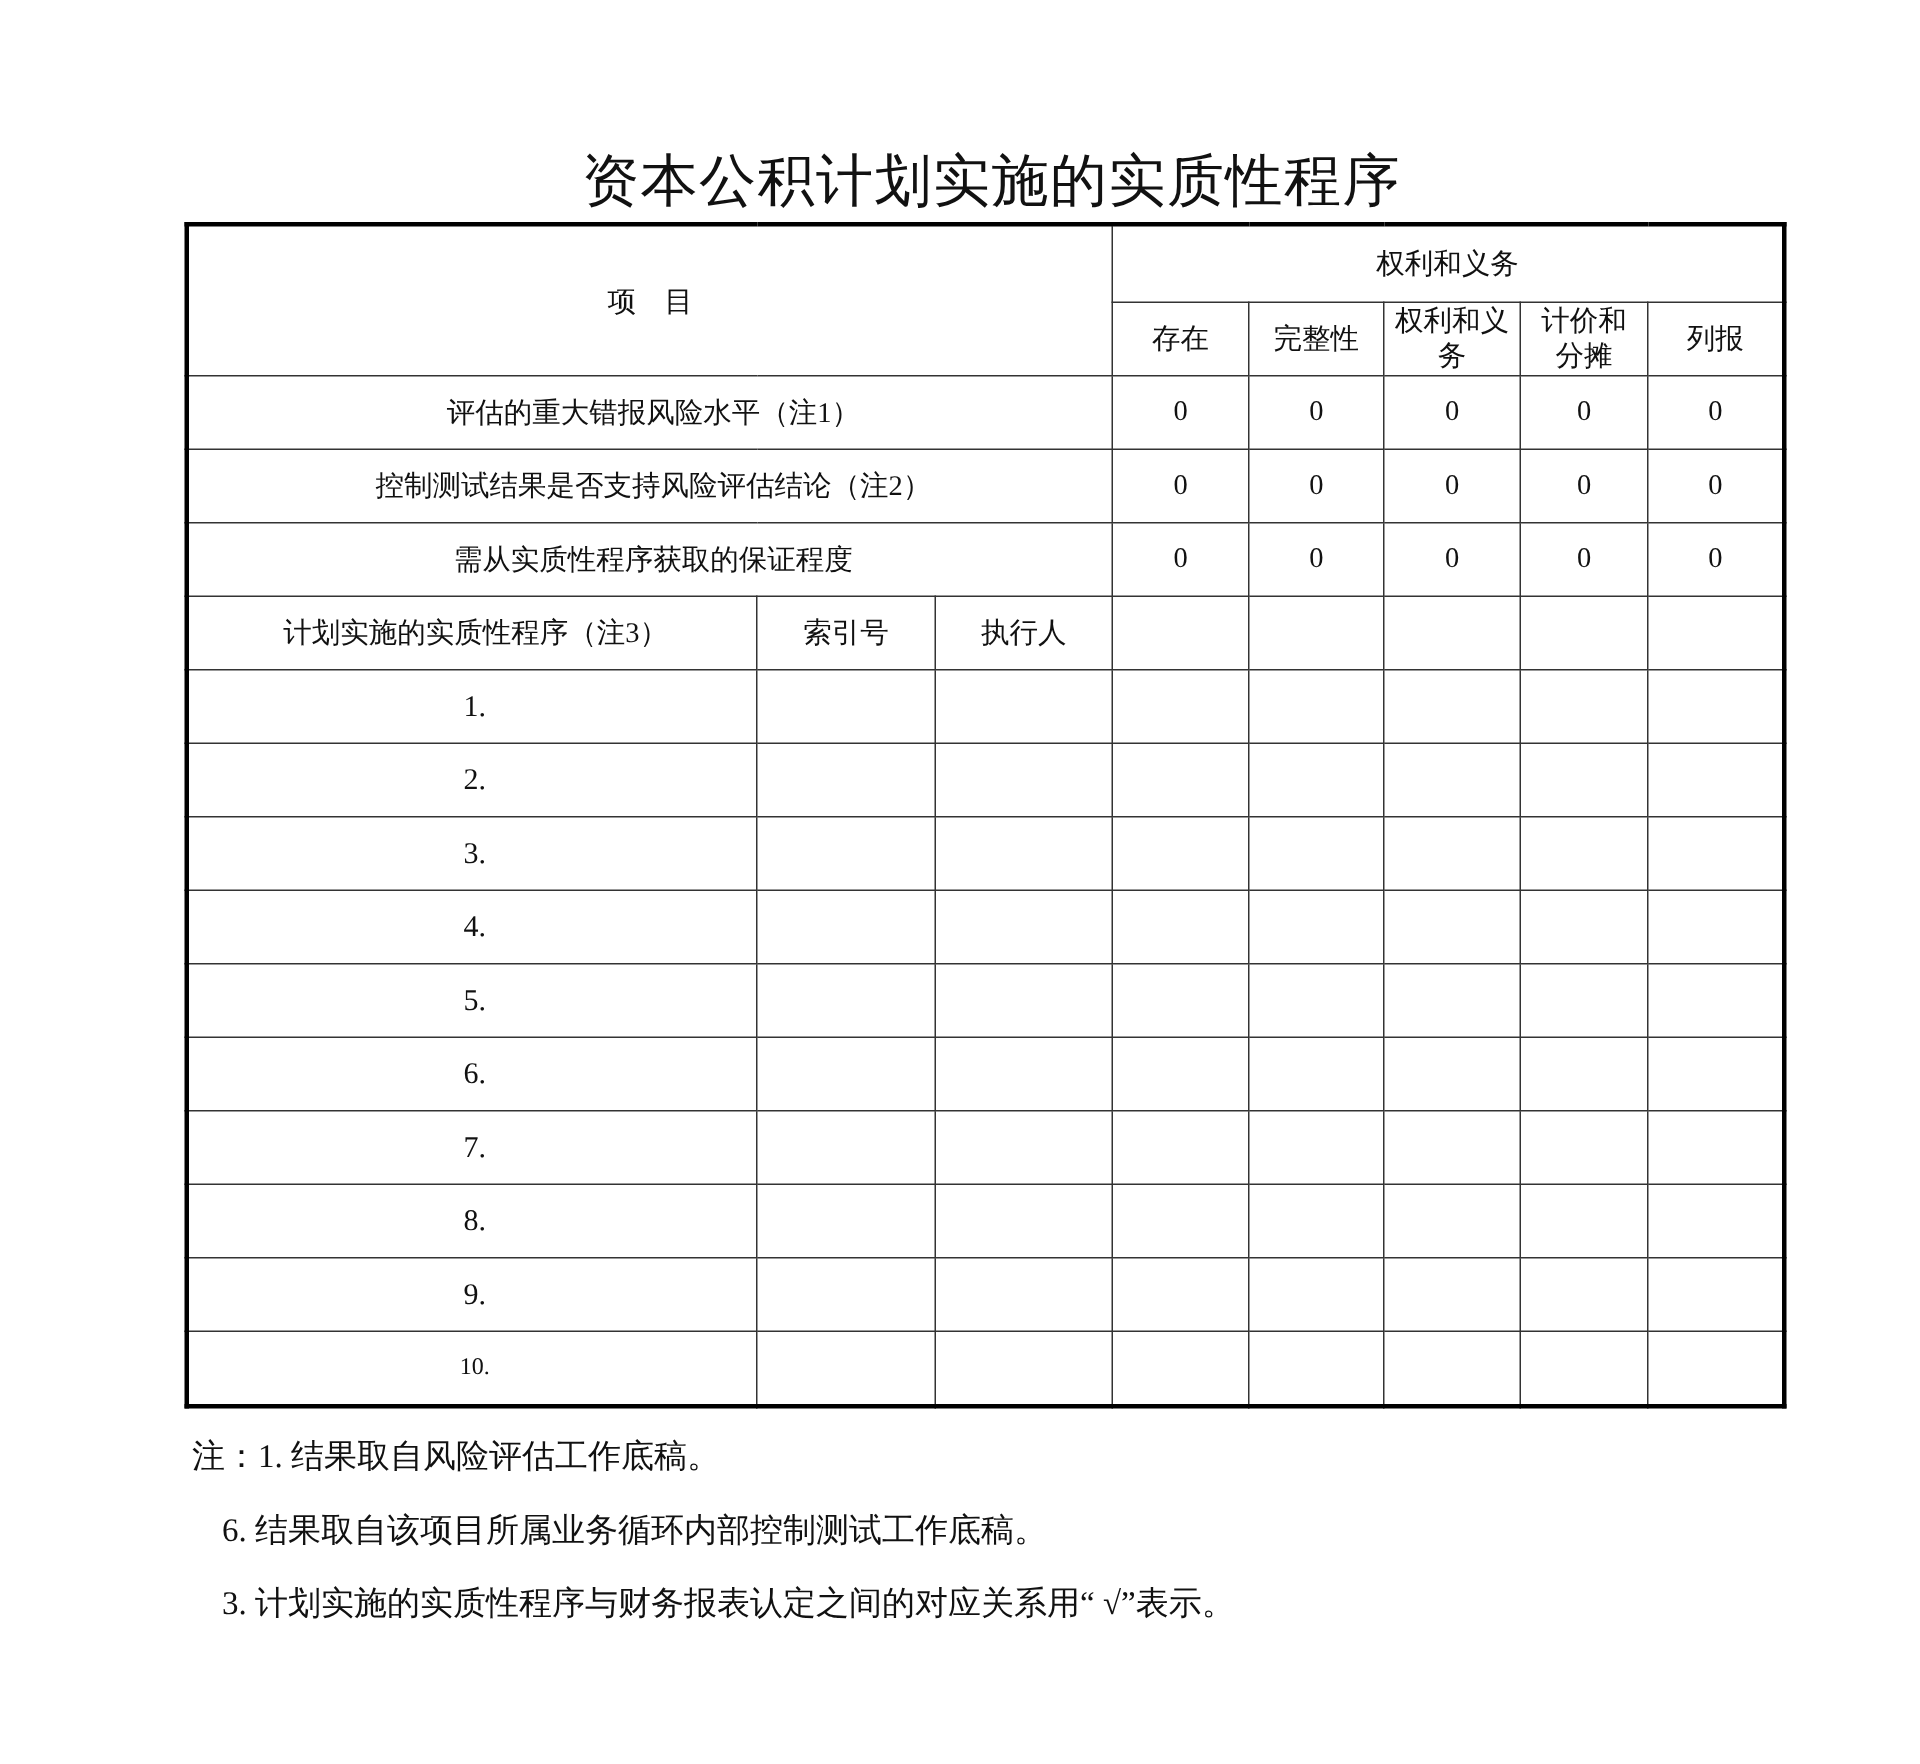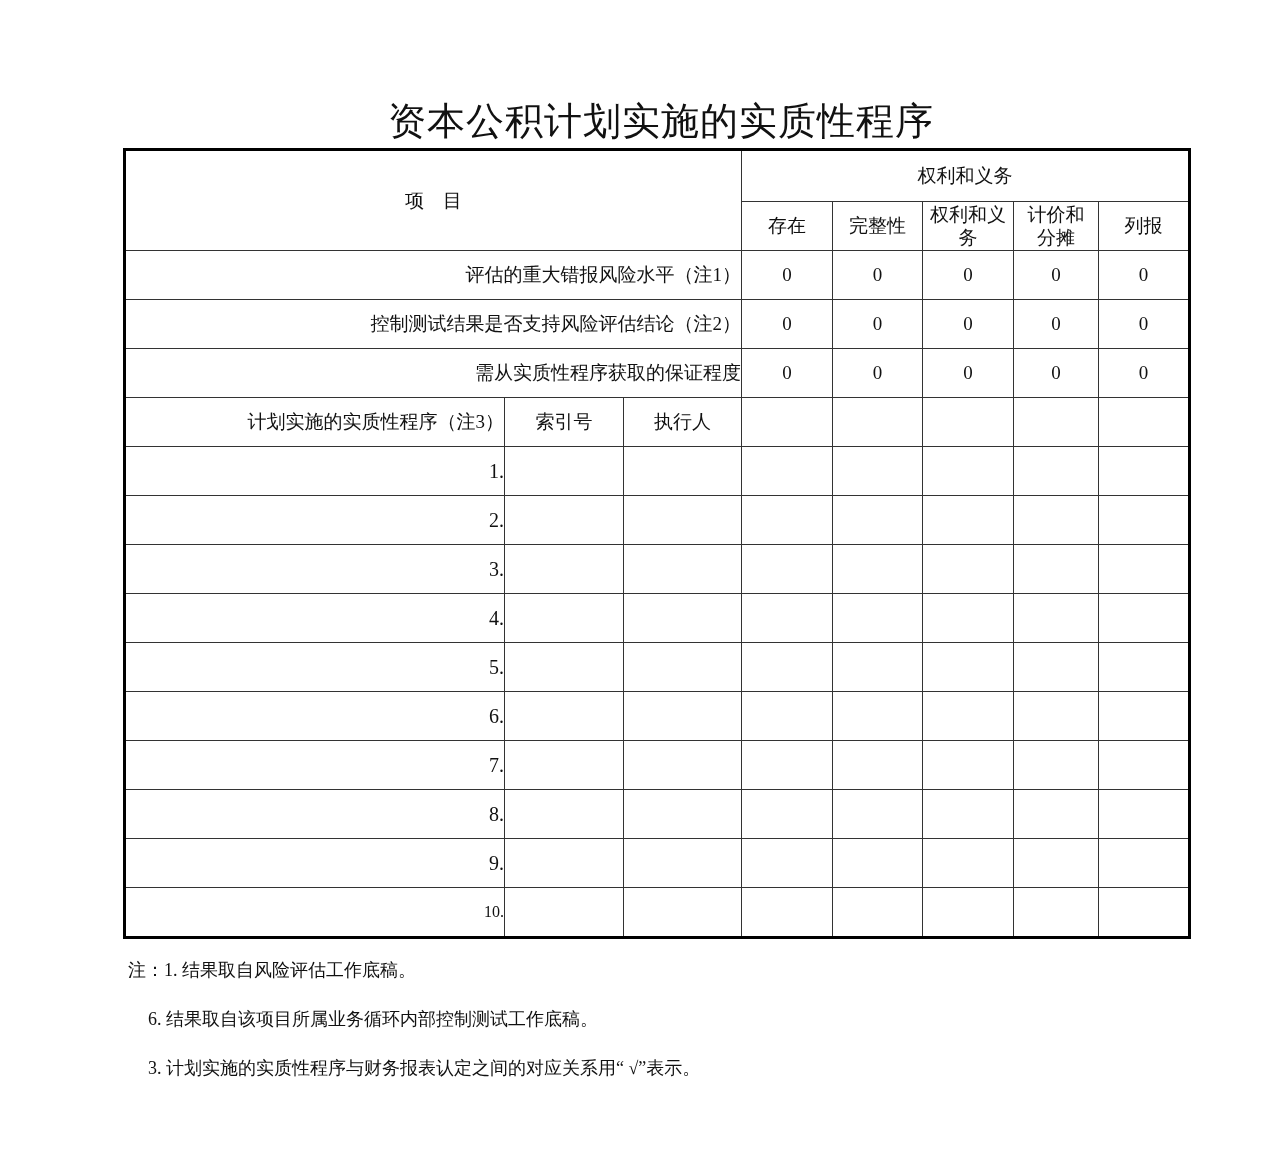--- a/index.html
+++ b/index.html
@@ -40,35 +40,35 @@
     }
     table.main td {
       border: 1px solid #333;
       padding: 0;
       font-size: 19px;
       height: 48px;
       overflow: hidden;
       white-space: nowrap;
     }
     .c { text-align: center; }
-    .l { text-align: right; padding-left: 4px !important; }
+    .l { text-align: center; padding-left: 4px !important; }
     .hdr-small {
       font-size: 19px;
       line-height: 23px;
       white-space: normal !important;
       margin-top: 37px;
     }
     .num {
       font-size: 21px;
     }
     .notes {
       position: absolute;
       left: 128px;
       top: 946px;
-      font-size: 18px;
+      font-size: 22px;
       line-height: 49px;
     }
     .notes div { white-space: nowrap; }
     .notes .indent { padding-left: 20px; }
   </style>
 </head>
 <body>
 
 <div class="title">
   <span>资本公积计划实施的实质性程序</span>

